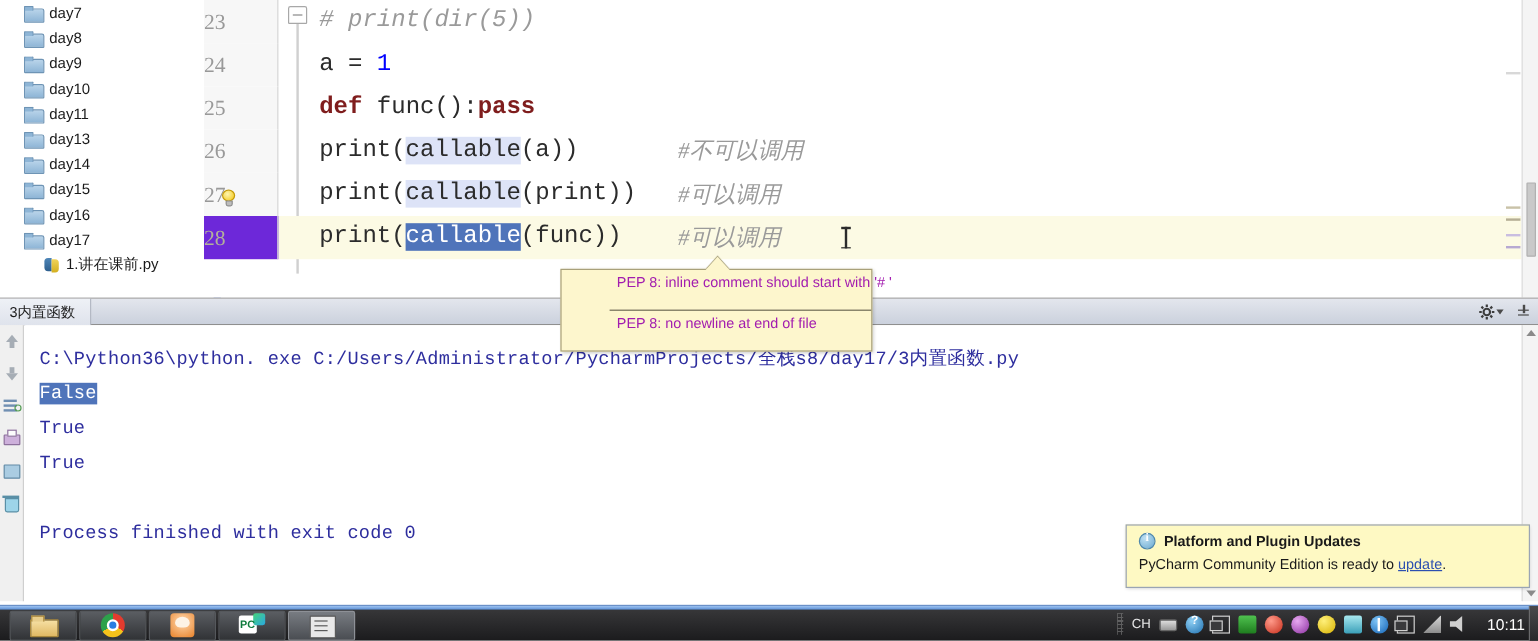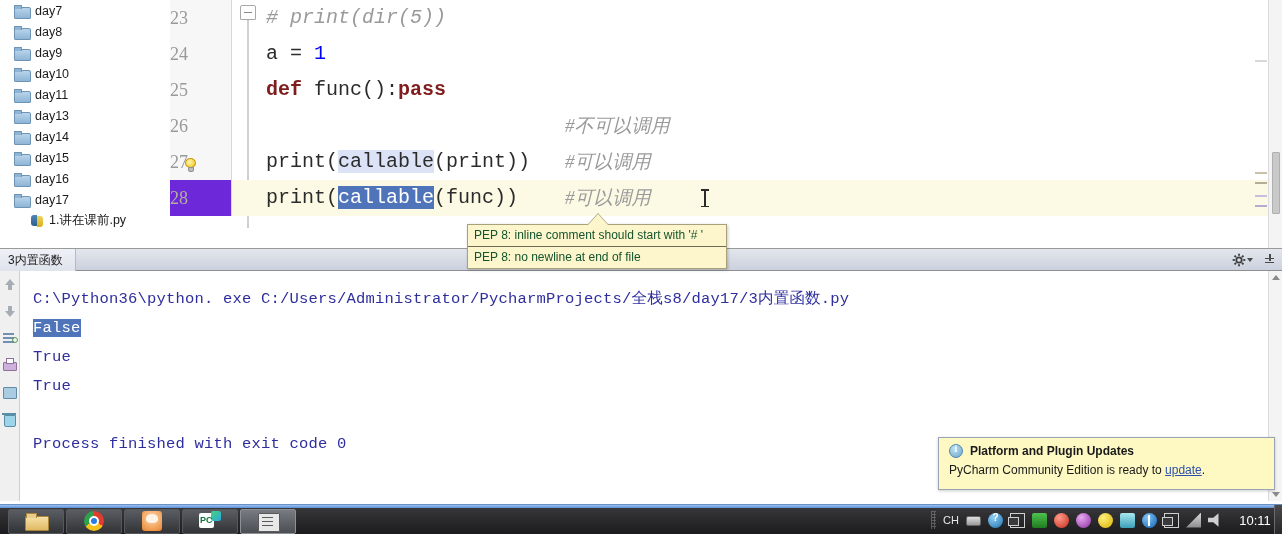--- a/index.html
+++ b/index.html
@@ -8,21 +8,21 @@
     font-family:"Liberation Sans", sans-serif;
     background:#ffffff;
   }
   #app { position:relative; width:1282px; height:534px; }
 
   
   .top-region { position:absolute; left:0; top:0; width:1282px; height:248px; background:#fff; }
 
   
   .tree {
-    position:absolute; left:8px; top:0; width:170px; height:248px;
+    position:absolute; left:14px; top:0; width:170px; height:248px;
     background:#ffffff; border-right:6px solid #1d4ed8;
     overflow:hidden;
   }
   .tree-row {
     display:flex; align-items:center; height:21px;
     padding-left:6px; font-size:12.5px; color:#1a1a1a;
     white-space:nowrap;
   }
   .tree-row.indent { padding-left:22px; }
   .folder-ico {
@@ -118,21 +118,21 @@
   .ed-thumb { position:absolute; left:3px; top:152px; width:8px; height:62px;
               background:#c9c9c9; border:1px solid #b0b0b0; border-radius:1px; }
   .mark { position:absolute; left:1255px; width:12px; height:2px; }
 
   
   .tooltip {
     position:absolute; left:467px; top:224px; width:260px;
     background:#fdf6cd; border:1px solid #a8a07a; z-index:30;
     box-shadow:1px 1px 3px rgba(0,0,0,.22);
   }
-  .tt-row { padding:3px 6px 4px 6px; font-size:12px; color:#14532d; white-space:nowrap; }
+  .tt-row { padding:3px 6px 16px 6px; font-size:12px; color:#a21caf; white-space:nowrap;margin-left:40px; }
   .tt-row.first { border-bottom:1px solid #6e6a55; }
   .tt-arrow {
     position:absolute; left:588px; top:214px; width:0; height:0;
     border-left:10px solid transparent; border-right:10px solid transparent;
     border-bottom:11px solid #fdf6cd; z-index:31;
     filter:drop-shadow(0 -1px 0 #a8a07a);
   }
 
   
   .console-panel {
@@ -346,20 +346,21 @@
 
       <div class="code-line">
         <div class="gutter">25</div>
         <div class="fold-col"></div>
         <div class="code-txt"><span class="tok-kw">def</span><span> func():</span><span class="tok-kw">pass</span></div>
       </div>
 
       <div class="code-line">
         <div class="gutter">26</div>
         <div class="fold-col"></div>
+        <div class="code-txt"><span>print(</span><span class="hl-soft">callable</span><span>(a))</span></div>
         <span class="comment-pos">#不可以调用</span>
       </div>
 
       <div class="code-line">
         <div class="gutter">27</div>
         <div class="fold-col"></div>
         <div class="code-txt"><span>print(</span><span class="hl-soft">callable</span><span>(print))</span></div>
         <span class="comment-pos">#可以调用</span>
         <span class="bulb">
           <span class="bulb-glass"></span>

